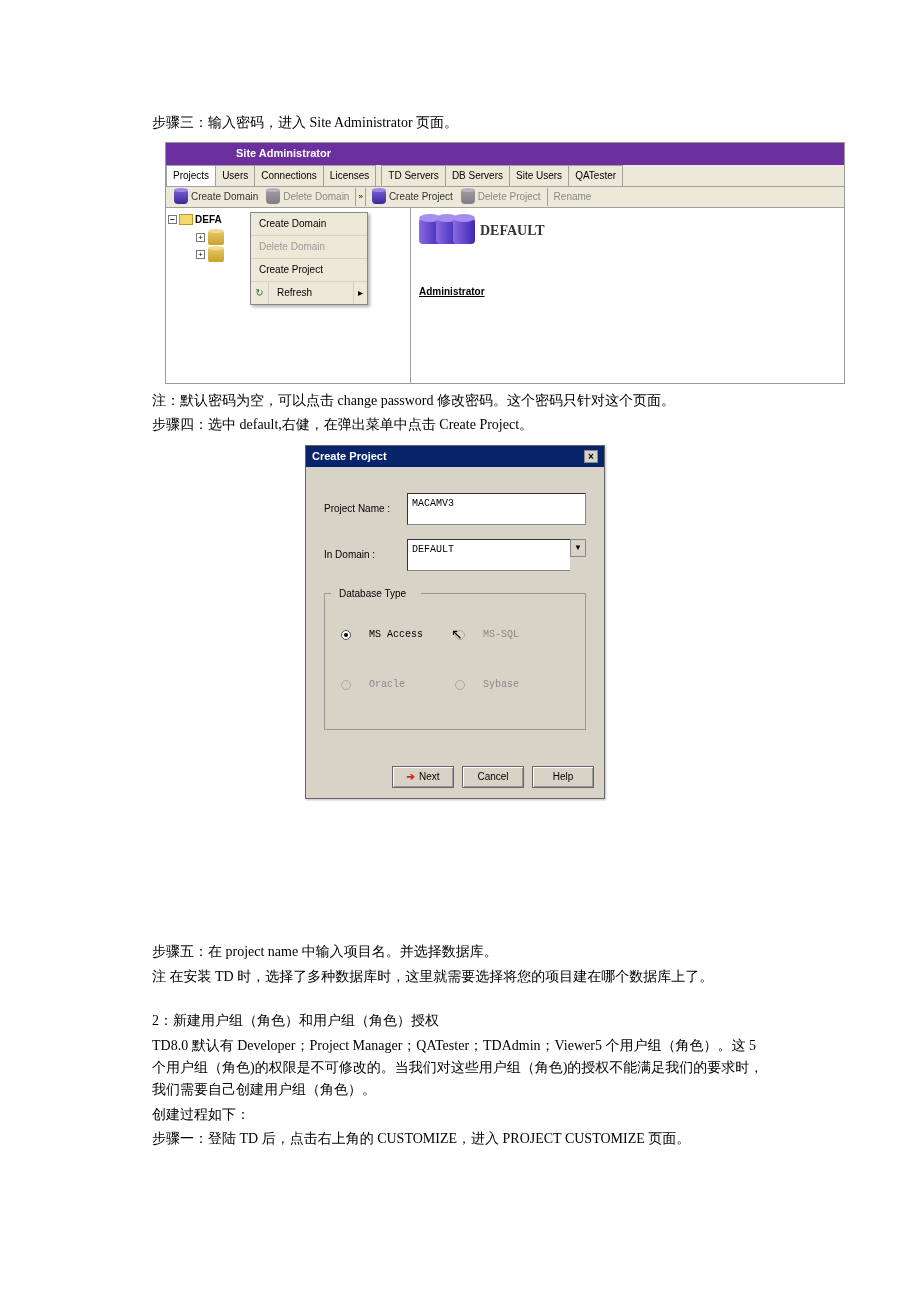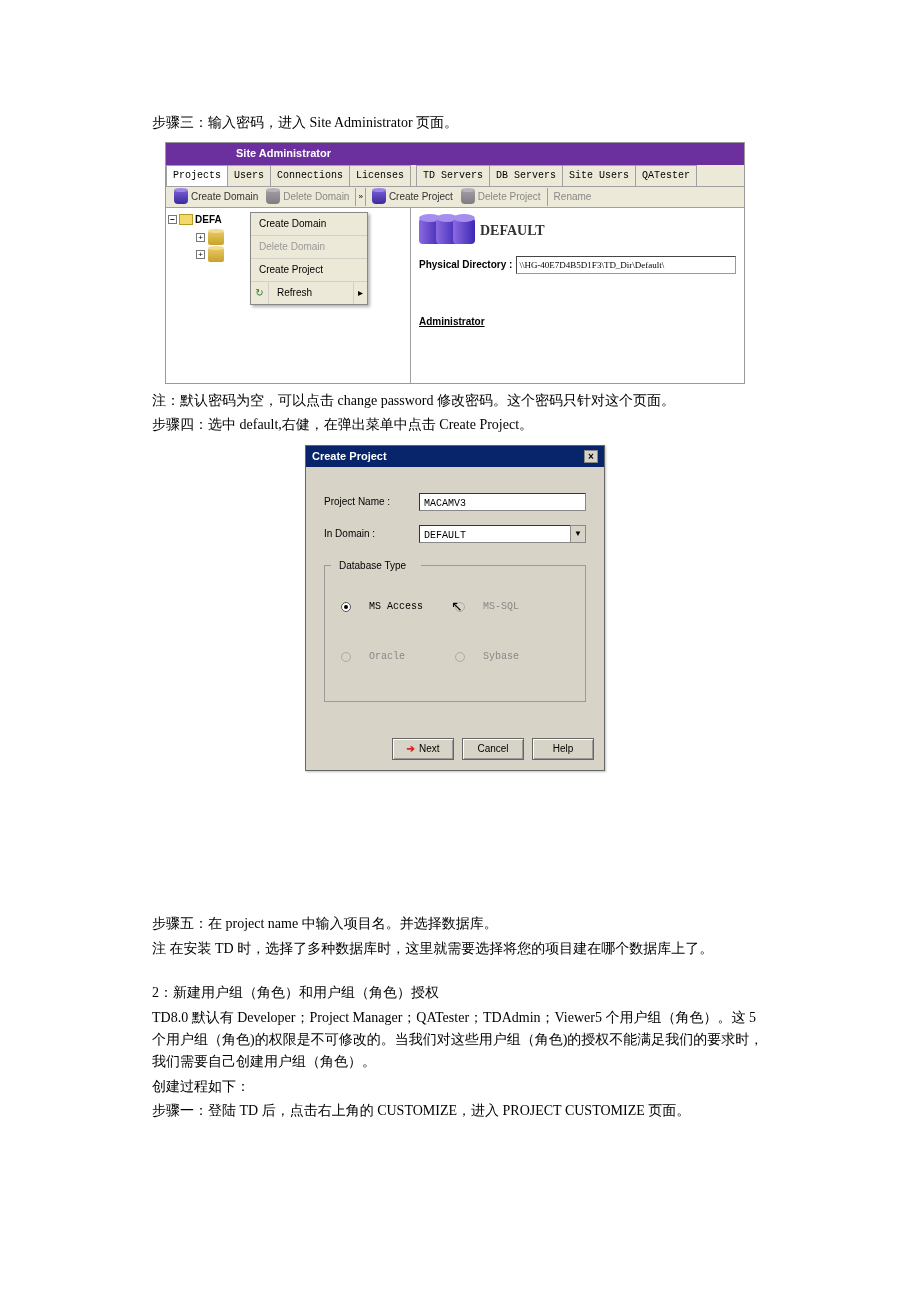--- a/index.html
+++ b/index.html
@@ -13,21 +13,21 @@
     line-height: 1.6;
     color: #000;
   }
   .doc-text { margin: 2px 17px; }
   .bold { font-weight: normal; }
 
   
   .sa-window {
     border: 1px solid #999;
     margin: 8px 0 6px 30px;
-    width: 580px;
+    width: 680px;
     background: #fff;
     font-family: Tahoma, Verdana, sans-serif;
     font-size: 10px;
   }
   .sa-title {
     background: #6c2f9e;
     color: #fff;
     font-weight: bold;
     padding: 2px 6px;
     font-size: 11px;
@@ -40,21 +40,20 @@
     border-bottom: 1px solid #a0a0a0;
   }
   .sa-tab {
     border: 1px solid #a0a0a0;
     border-bottom: none;
     padding: 2px 6px;
     background: #ece9d8;
     color: #000;
     font-size: 10px;
     margin-right: -1px;
-    font-family: Liberation Mono, monospace;
   }
   .sa-tab.active { background: #fff; }
   .sa-toolbar {
     display: flex;
     align-items: center;
     background: #ece9d8;
     border-bottom: 1px solid #a0a0a0;
     padding: 1px 4px;
     font-size: 10px;
   }
@@ -118,23 +117,23 @@
   }
   .cp-title {
     background: #08246b;
     color:#fff; font-weight:bold;
     padding: 2px 6px;
     display:flex; justify-content:space-between; align-items:center;
     font-size: 11px;
   }
   .cp-close { background:#d7d3c7; color:#000; border:1px solid #888; width:14px; height:13px; display:flex; align-items:center; justify-content:center; font-size:10px; font-weight:bold; }
   .cp-body { padding: 26px 18px 10px 18px; }
-  .cp-row { display:flex; align-items:center; margin-bottom:14px; gap:20px; }
+  .cp-row { display:flex; align-items:center; margin-bottom:14px; gap:8px; }
   .cp-label { width:75px; }
-  .cp-input { flex:1; border:1px inset #888; background:#fff; height:18px; padding:2px 4px; font-family:"Courier New", monospace; font-size:10px; }
+  .cp-input { flex:1; border:1px inset #888; background:#fff; height:32px; padding:2px 4px; font-family:"Courier New", monospace; font-size:10px; }
   .cp-select { flex:1; display:flex; }
   .cp-select .cp-input { border-right:none; }
   .cp-select-btn { width:16px; height:18px; border:1px solid #888; background:#d7d3c7; display:flex; align-items:center; justify-content:center; font-size:8px; }
   .cp-fieldset { border:1px solid #999; border-top:none; position:relative; padding: 34px 16px 36px 16px; margin-top:22px; }
   .cp-fieldset::before { content:""; position:absolute; top:0; left:0; width:6px; border-top:1px solid #999; }
   .cp-fieldset::after { content:""; position:absolute; top:0; right:0; left:96px; border-top:1px solid #999; }
   .cp-legend { position:absolute; top:-7px; left:10px; background:#d7d3c7; padding:0 4px; color:#000; }
   .cp-radio-grid { display:grid; grid-template-columns: 1fr 1fr; row-gap: 34px; align-items:center; }
   .cp-radio { display:flex; align-items:center; gap:18px; font-family:"Courier New", monospace; font-size:10px; }
   .radio-circ { width:10px; height:10px; border:1px solid #555; border-radius:50%; display:inline-flex; align-items:center; justify-content:center; background:#fff; }
@@ -218,24 +217,20 @@
     </div>
     <div class="sa-right">
       <div class="big-cylgroup">
         <div class="cyls">
           <div class="cyl-lg"></div>
             <div class="cyl-lg"></div>
             <div class="cyl-lg"></div>
         </div>
         <span class="right-h">DEFAULT</span>
       </div>
-      <div class="dir-row">
-        <span>Physical Directory :</span>
-        <span class="dir-field">\\HG-40E7D4B5D1F3\TD_Dir\Default\</span>
-      </div>
       <span class="sect-u" style="margin-top:40px">Administrator</span>
     </div>
   </div>
 </div>
 
 <p class="doc-text">注：默认密码为空，可以点击 change password 修改密码。这个密码只针对这个页面。</p>
 <p class="doc-text">步骤四：选中 default,右健，在弹出菜单中点击 Create Project。</p>
 
 <div class="cp-dialog">
   <div class="cp-title">

